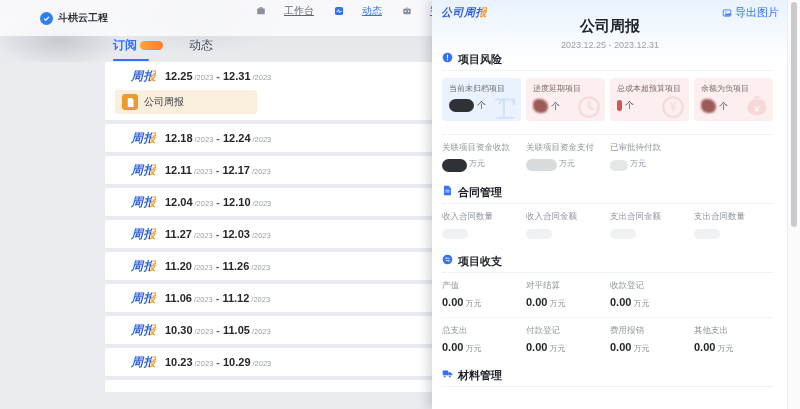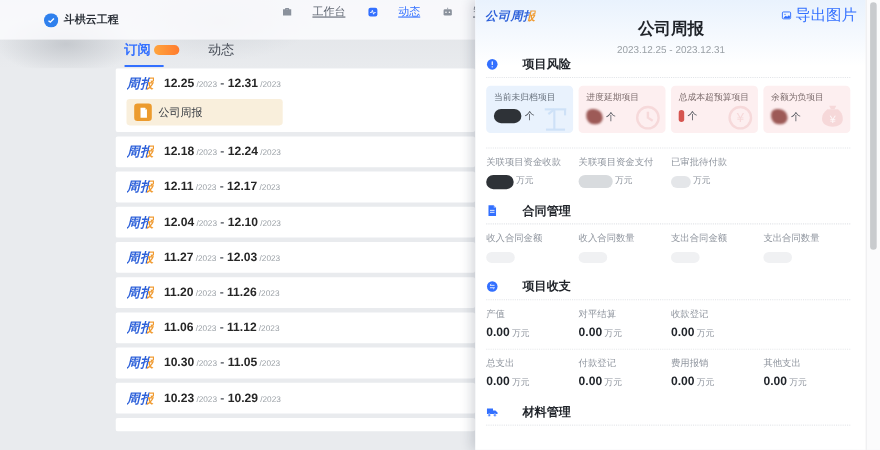--- a/index.html
+++ b/index.html
@@ -31,21 +31,21 @@
 
   
   .tabs{position:absolute;left:113px;top:37px;display:flex;gap:26px;align-items:center;z-index:1;}
   .tab{font-size:12px;color:#474d57;display:flex;align-items:center;gap:3px;cursor:pointer;position:relative;}
   .tab.active{color:#3370ff;font-weight:bold;}
   .tab.active::after{content:"";position:absolute;left:0;right:14px;bottom:-7px;height:2px;border-radius:1px;background:#3370ff;}
 
   
   .feed{position:absolute;left:105px;top:62px;width:327px;bottom:-30px;display:flex;flex-direction:column;gap:4px;overflow:hidden;}
   .feed-item{background:#fff;border-radius:2px;padding:6px 10px;flex:0 0 auto;}
-  .feed-line{display:flex;align-items:center;gap:9px;height:16px;}
+  .feed-line{display:flex;align-items:center;gap:9px;height:16px;margin-left:16px;}
   .zb-logo{font-size:12px;font-weight:bold;font-style:italic;letter-spacing:.5px;
     background:linear-gradient(105deg,#2b5fd9 74%,#f09a2f 74%);
     -webkit-background-clip:text;background-clip:text;color:transparent;}
   .date{display:flex;align-items:baseline;gap:2px;font-size:11px;font-weight:bold;color:#262626;}
   .date .yr{font-size:7.5px;color:#9aa0a6;font-weight:normal;}
   .date .dash{color:#60656c;margin:0 1px;}
   .sub-row{margin-top:6px;width:128px;height:24px;background:#f9efdc;border-radius:3px;
     display:flex;align-items:center;gap:6px;padding:0 7px;cursor:pointer;}
   .sub-icon{width:16px;height:16px;border-radius:3px;background:#ec9b2e;display:inline-flex;align-items:center;justify-content:center;}
   .sub-icon svg{width:11px;height:11px;}
@@ -53,28 +53,28 @@
 
   
   .drawer{position:absolute;left:432px;top:0;width:356px;height:409px;background:#fff;z-index:3;
     box-shadow:-4px 0 10px rgba(30,40,60,.18);overflow:hidden;}
   .drawer::before{content:"";position:absolute;left:0;top:0;right:0;height:60px;
     background:linear-gradient(180deg,#e9f2fd 0%,rgba(255,255,255,0) 100%);pointer-events:none;}
   .drawer-head{position:absolute;top:5px;left:9px;right:9px;display:flex;justify-content:space-between;align-items:center;z-index:2;}
   .report-logo{font-size:11px;font-weight:bold;font-style:italic;letter-spacing:.5px;
     background:linear-gradient(105deg,#2b5fd9 84%,#f09a2f 84%);
     -webkit-background-clip:text;background-clip:text;color:transparent;}
-  .export-btn{display:flex;align-items:center;gap:3px;color:#3370ff;font-size:14px;cursor:pointer;}
+  .export-btn{display:flex;align-items:center;gap:3px;color:#3370ff;font-size:11px;cursor:pointer;}
   .export-btn .eicon{width:10px;height:10px;display:inline-flex;}
   .export-btn .eicon svg{width:10px;height:10px;}
   .report-title{position:relative;margin-top:17px;text-align:center;font-size:15px;font-weight:bold;color:#1f2329;z-index:1;}
   .report-date{position:relative;text-align:center;font-size:9px;color:#9aa0a6;margin-top:4px;z-index:1;}
 
   .drawer-body{position:absolute;left:10px;right:15px;top:52px;bottom:0;z-index:1;}
-  .sec-head{display:flex;align-items:center;gap:22px;height:13px;}
+  .sec-head{display:flex;align-items:flex-start;gap:5px;height:13px;}
   .sec-icon{width:11px;height:11px;display:inline-flex;color:#3370ff;}
   .sec-icon svg{width:11px;height:11px;}
   .sec-title{font-size:11px;font-weight:bold;color:#1f2329;}
   .dotted{border-top:1px dotted #e2e4e8;margin:5px 0 7px 0;}
   .group{margin-top:13px;}
 
   
   .cards{display:flex;gap:5px;}
   .card{flex:1;height:38px;border-radius:4px;padding:5px 7px 0 7px;position:relative;overflow:hidden;}
   .card.blue{background:#e9f2fd;}
@@ -405,27 +405,27 @@
                   <path d="M10 1l3 3h-3z" fill="#fff" opacity=".5"></path>
                   <rect x="5" y="7" width="6" height="1.1" fill="#fff"></rect>
                   <rect x="5" y="9.6" width="6" height="1.1" fill="#fff"></rect>
                 </svg>
               </span>
               <span class="sec-title">合同管理</span>
             </div>
             <div class="dotted"></div>
             <div class="stat-row">
               <div class="stat">
+                <div class="stat-label">收入合同数量</div>
+                <div class="stat-value">
+                  <span class="blob rd-faint"></span>
+                </div>
+              </div>
+              <div class="stat">
                 <div class="stat-label">收入合同金额</div>
-                <div class="stat-value">
-                  <span class="blob rd-faint"></span>
-                </div>
-              </div>
-              <div class="stat">
-                <div class="stat-label">收入合同数量</div>
                 <div class="stat-value">
                   <span class="blob rd-faint"></span>
                 </div>
               </div>
               <div class="stat">
                 <div class="stat-label">支出合同金额</div>
                 <div class="stat-value">
                   <span class="blob rd-faint"></span>
                 </div>
               </div>

